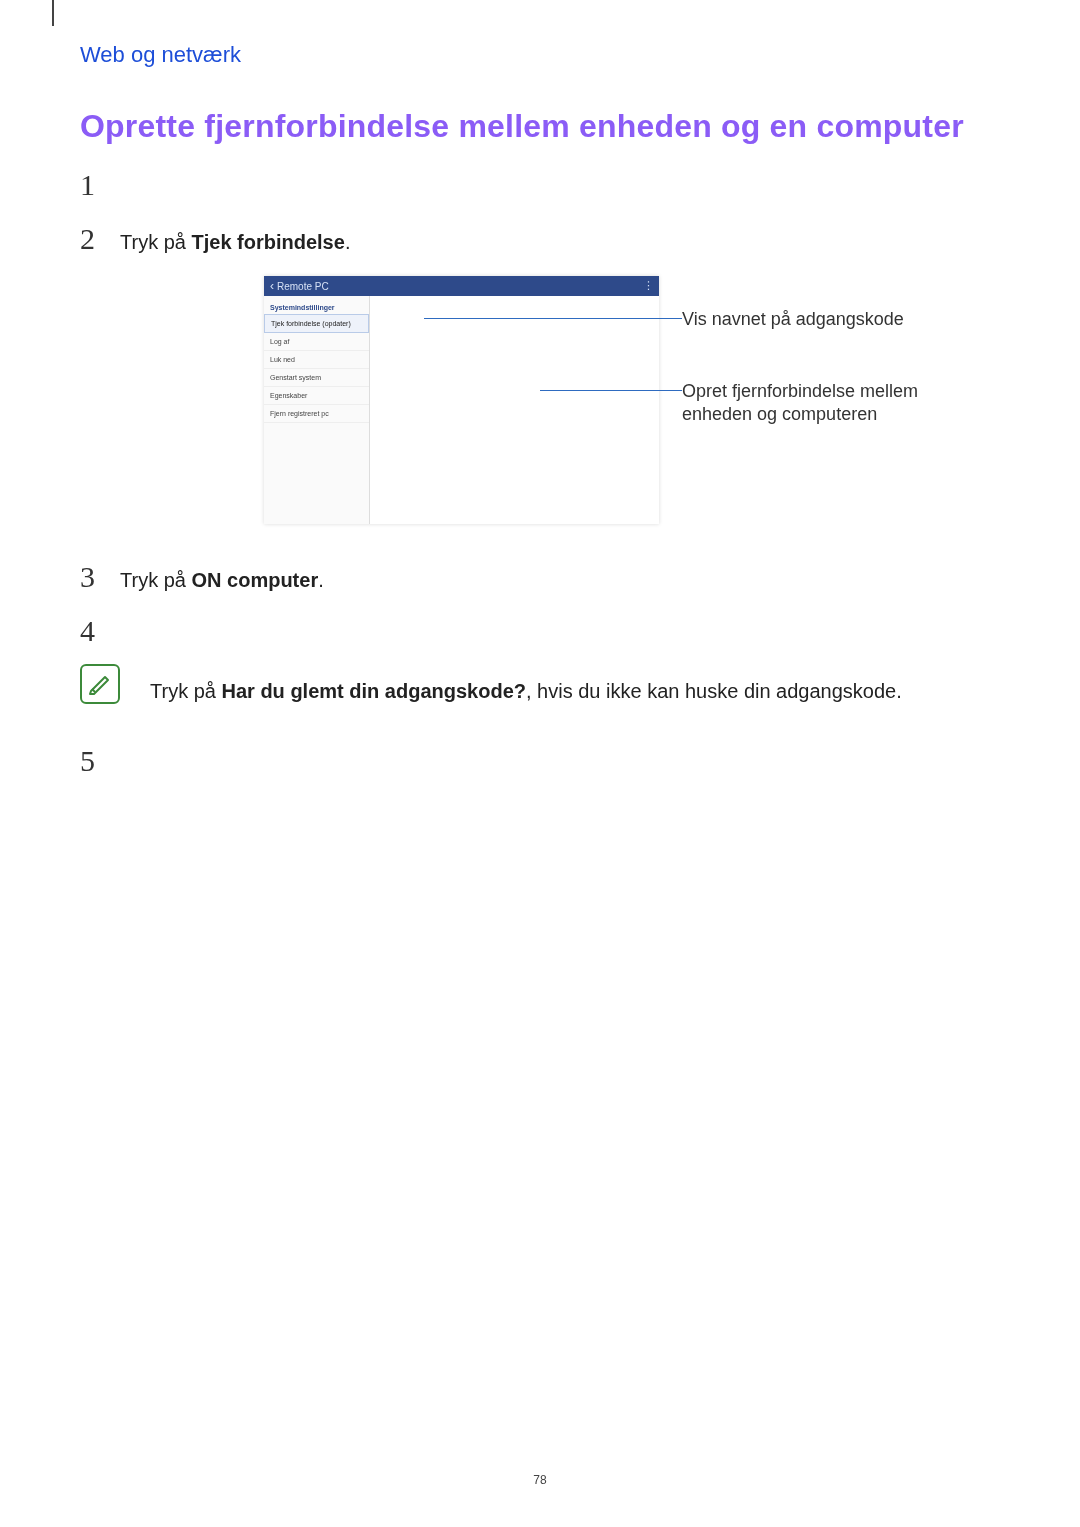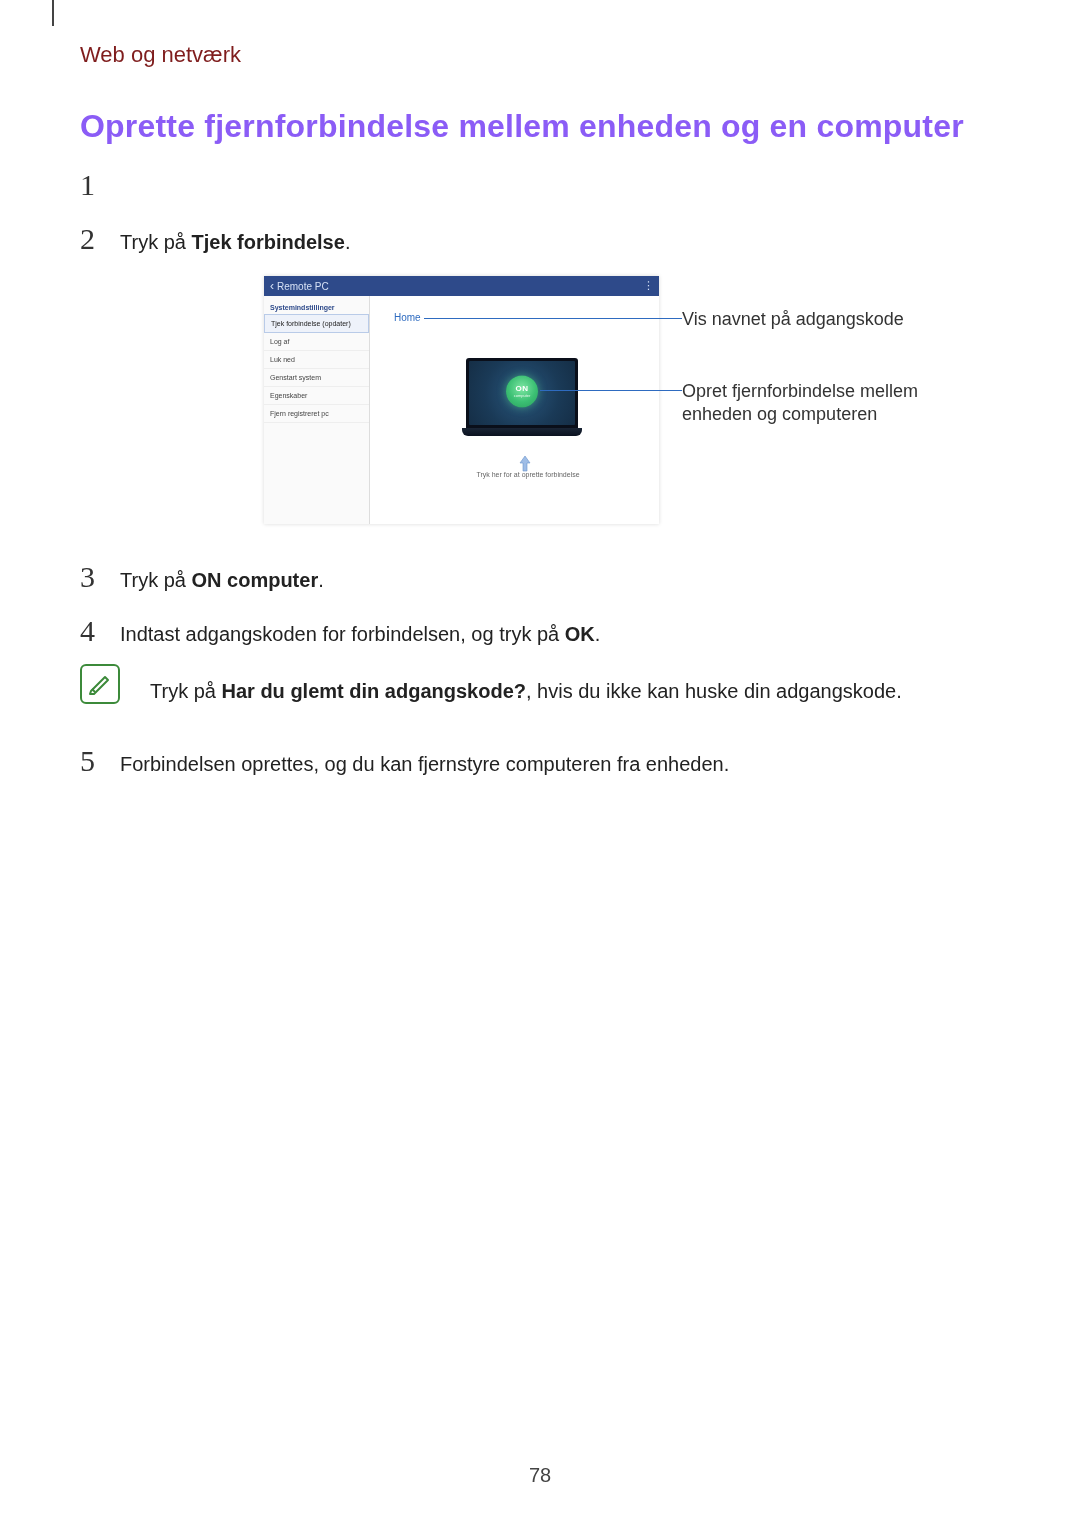--- a/index.html
+++ b/index.html
@@ -17,21 +17,21 @@
     top: 0;
     width: 2px;
     height: 26px;
     background: #444;
   }
   .section-label {
     position: absolute;
     left: 80px;
     top: 42px;
     font-size: 22px;
-    color: #7f1d1d;
+    color: #1d4ed8;
   }
   .page-title {
     position: absolute;
     left: 80px;
     top: 108px;
     font-size: 32px;
     font-weight: 600;
     color: #8b5cf6;
     letter-spacing: 0.2px;
   }
@@ -257,21 +257,21 @@
     line-height: 1.25;
   }
   .caption-home { top: 308px; }
   .caption-on { top: 380px; }
 
   .page-number {
     position: absolute;
     bottom: 40px;
     left: 50%;
     transform: translateX(-50%);
-    font-size: 20px;
+    font-size: 12px;
     color: #444;
   }
 </style>
 </head>
 <body>
 
 <div class="page-top-rule"></div>
 
 <div class="section-label">Web og netværk</div>
 
@@ -297,73 +297,49 @@
   <div class="app-body">
     <div class="sidebar">
       <div class="sidebar-heading">Systemindstillinger</div>
       <div class="sidebar-item selected">Tjek forbindelse (opdater)</div>
       <div class="sidebar-item">Log af</div>
       <div class="sidebar-item">Luk ned</div>
       <div class="sidebar-item">Genstart system</div>
       <div class="sidebar-item">Egenskaber</div>
       <div class="sidebar-item">Fjern registreret pc</div>
     </div>
-    <div class="main-area">
-      <div class="home-label">Home</div>
-      <div class="laptop-wrap">
-        <div class="laptop-screen-outer">
-          <div class="laptop-screen-inner">
-            <div class="power-circle">
-              <div class="power-on">ON</div>
-              <div class="power-sub">computer</div>
-            </div>
-          </div>
-        </div>
-        <div class="laptop-base"></div>
-      </div>
-      <div class="connect-arrow">
-        <svg width="14" height="18" viewBox="0 0 14 18">
-          <path d="M7 2 L12 9 L9 9 L9 17 L5 17 L5 9 L2 9 Z" fill="#9fbde6" stroke="#6a93cc" stroke-width="0.6"></path>
-        </svg>
-      </div>
-      <div class="connect-text">Tryk her for at oprette forbindelse</div>
-    </div>
   </div>
 </div>
 
 <div class="callout-line home"></div>
 <div class="callout-line on"></div>
 
 <div class="callout-caption caption-home">Vis navnet på adgangskode</div>
 <div class="callout-caption caption-on">Opret fjernforbindelse mellem enheden og computeren</div>
 
 <div class="step step3">
   <span class="step-num">3</span>
   <span class="step-text">
     <span>Tryk på </span><b>ON computer</b><span>.</span>
   </span>
 </div>
 
 <div class="step step4">
   <span class="step-num">4</span>
-  <span class="step-text">
-    <span>Indtast adgangskoden for forbindelsen, og tryk på </span><b>OK</b><span>.</span>
-  </span>
 </div>
 
 <div class="note-box">
   <div class="note-icon">
     <svg width="26" height="26" viewBox="0 0 26 26">
       <path d="M4 20 L18 6 L21 9 L7 23 L3 23 Z" fill="none" stroke="#3c8a3a" stroke-width="2" stroke-linejoin="round"></path>
       <path d="M5 18 L8 21" stroke="#3c8a3a" stroke-width="2"></path>
     </svg>
   </div>
   <div class="note-text">
     <span>Tryk på </span><b>Har du glemt din adgangskode?</b><span>, hvis du ikke kan huske din adgangskode.</span>
   </div>
 </div>
 
 <div class="step step5">
   <span class="step-num">5</span>
-  <span class="step-text">Forbindelsen oprettes, og du kan fjernstyre computeren fra enheden.</span>
 </div>
 
 <div class="page-number">78</div>
 
 </body></html>

